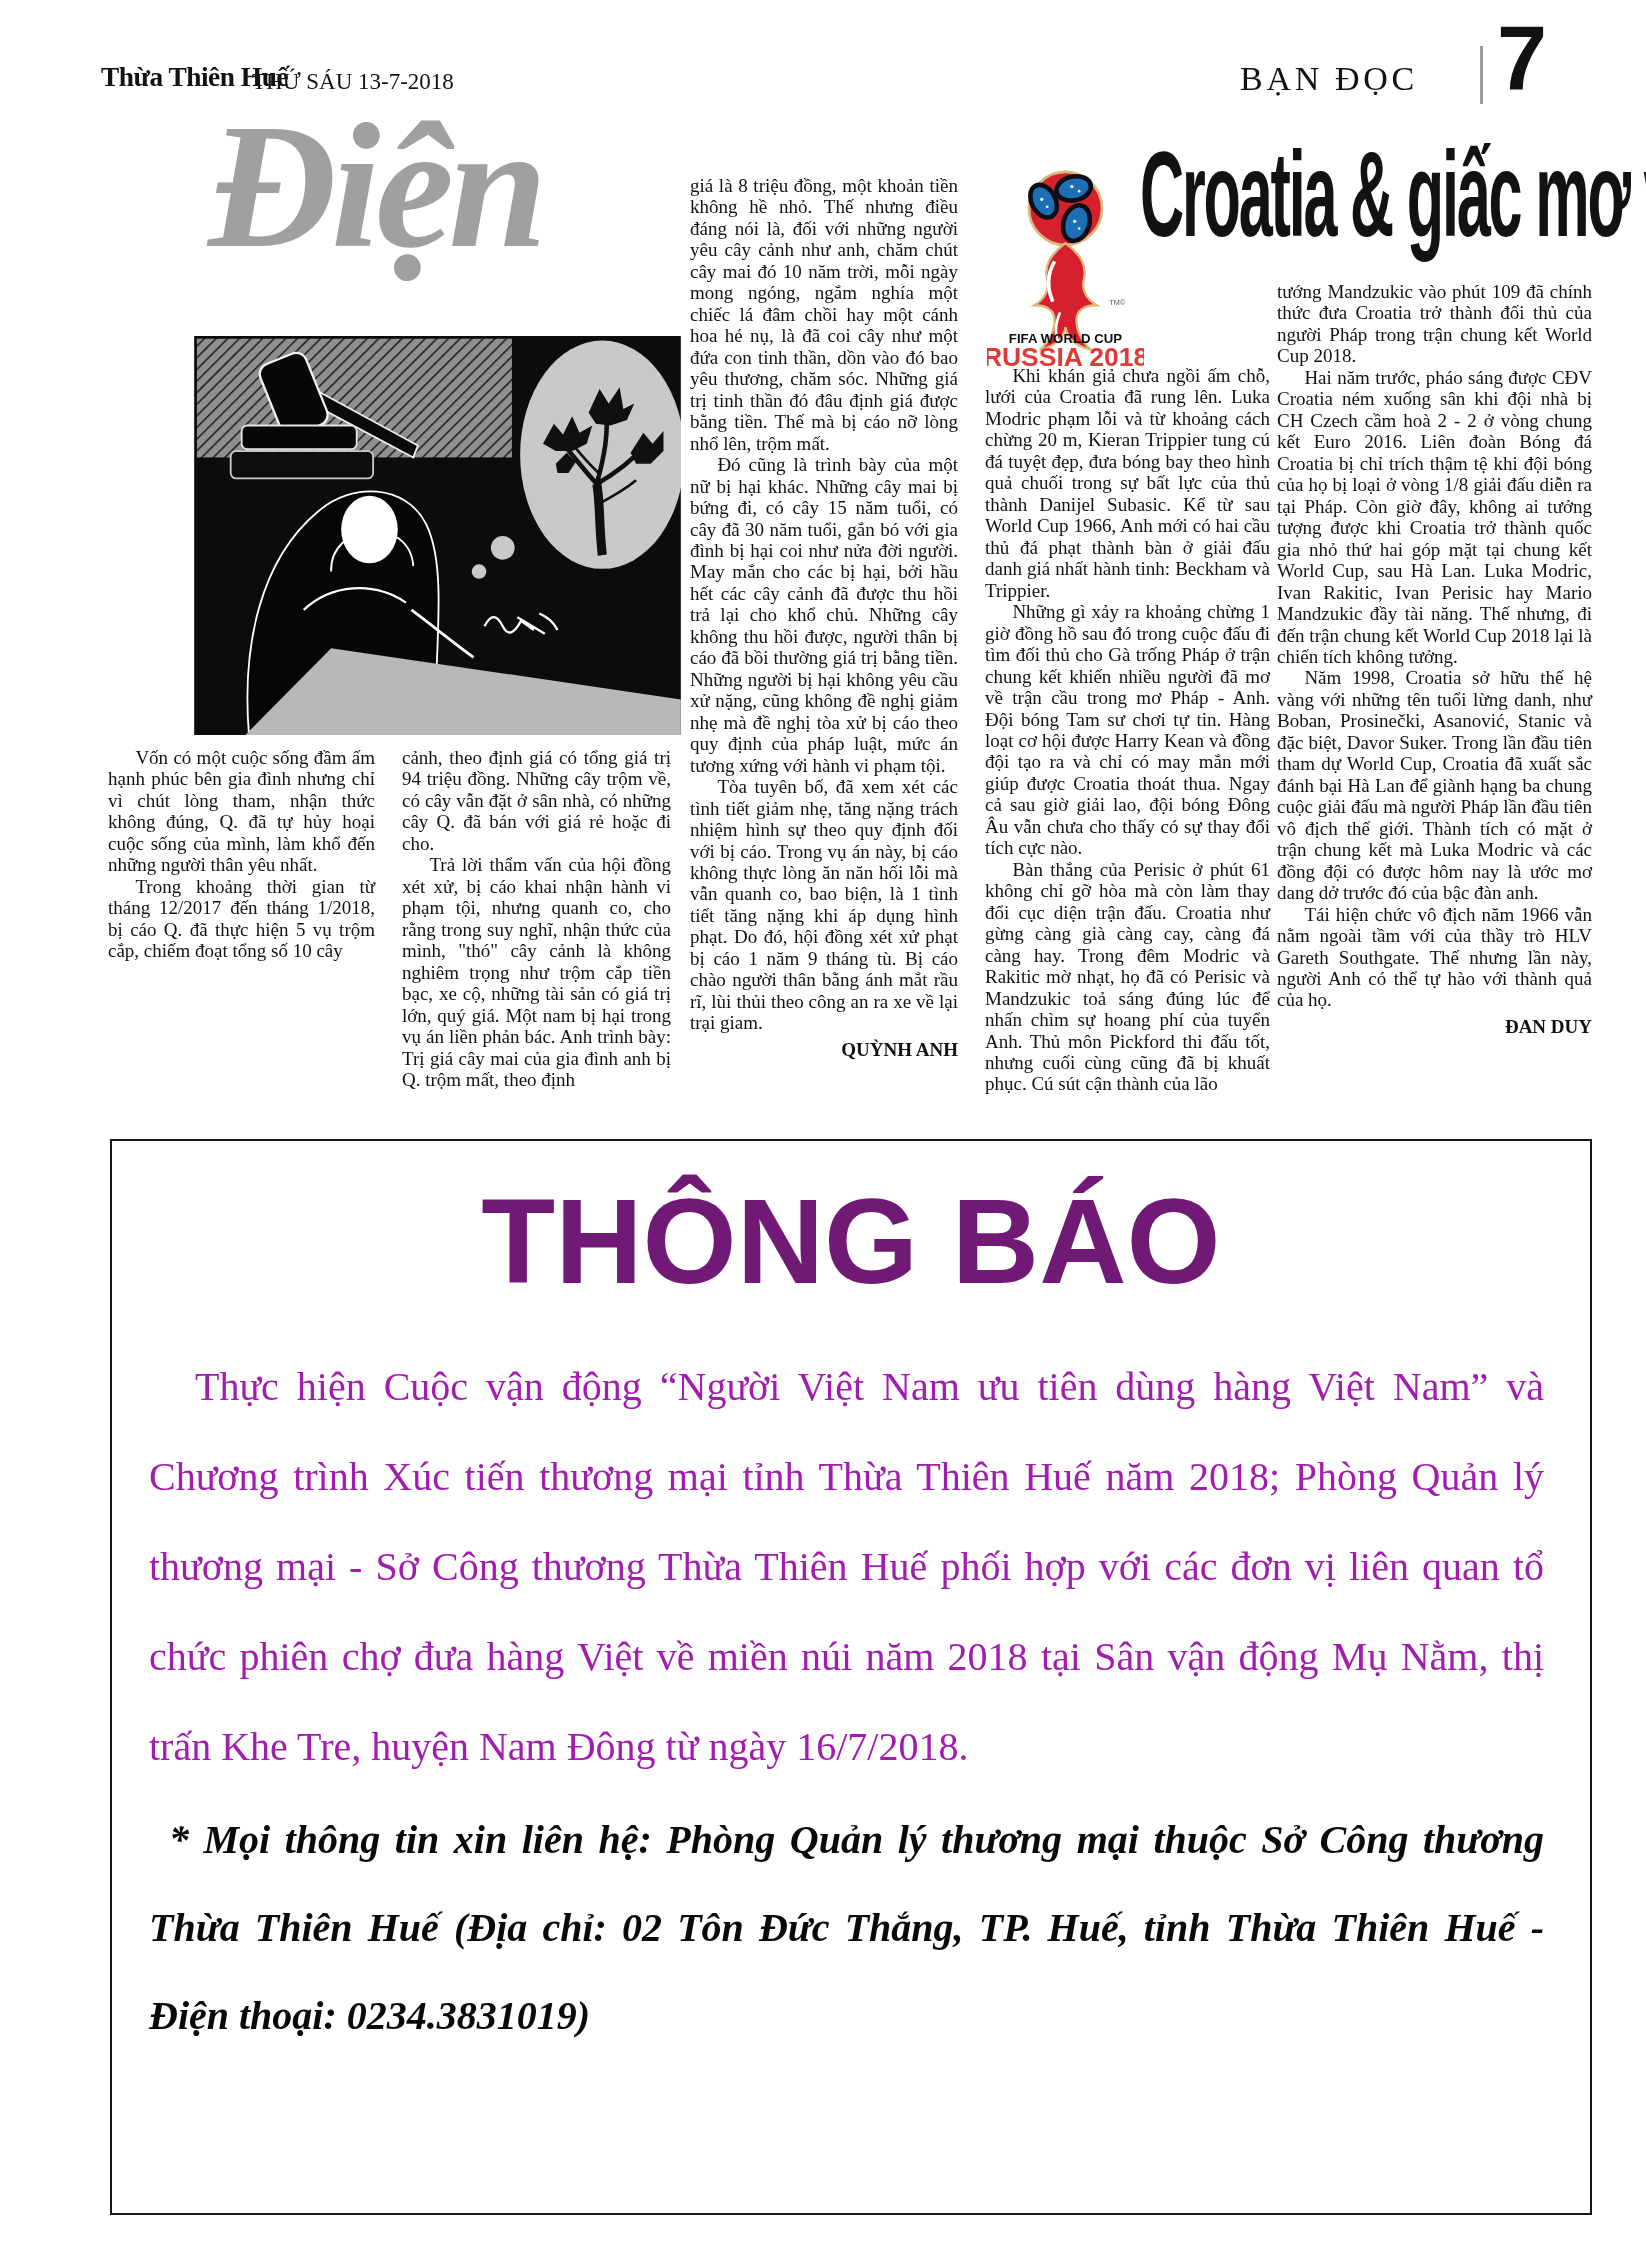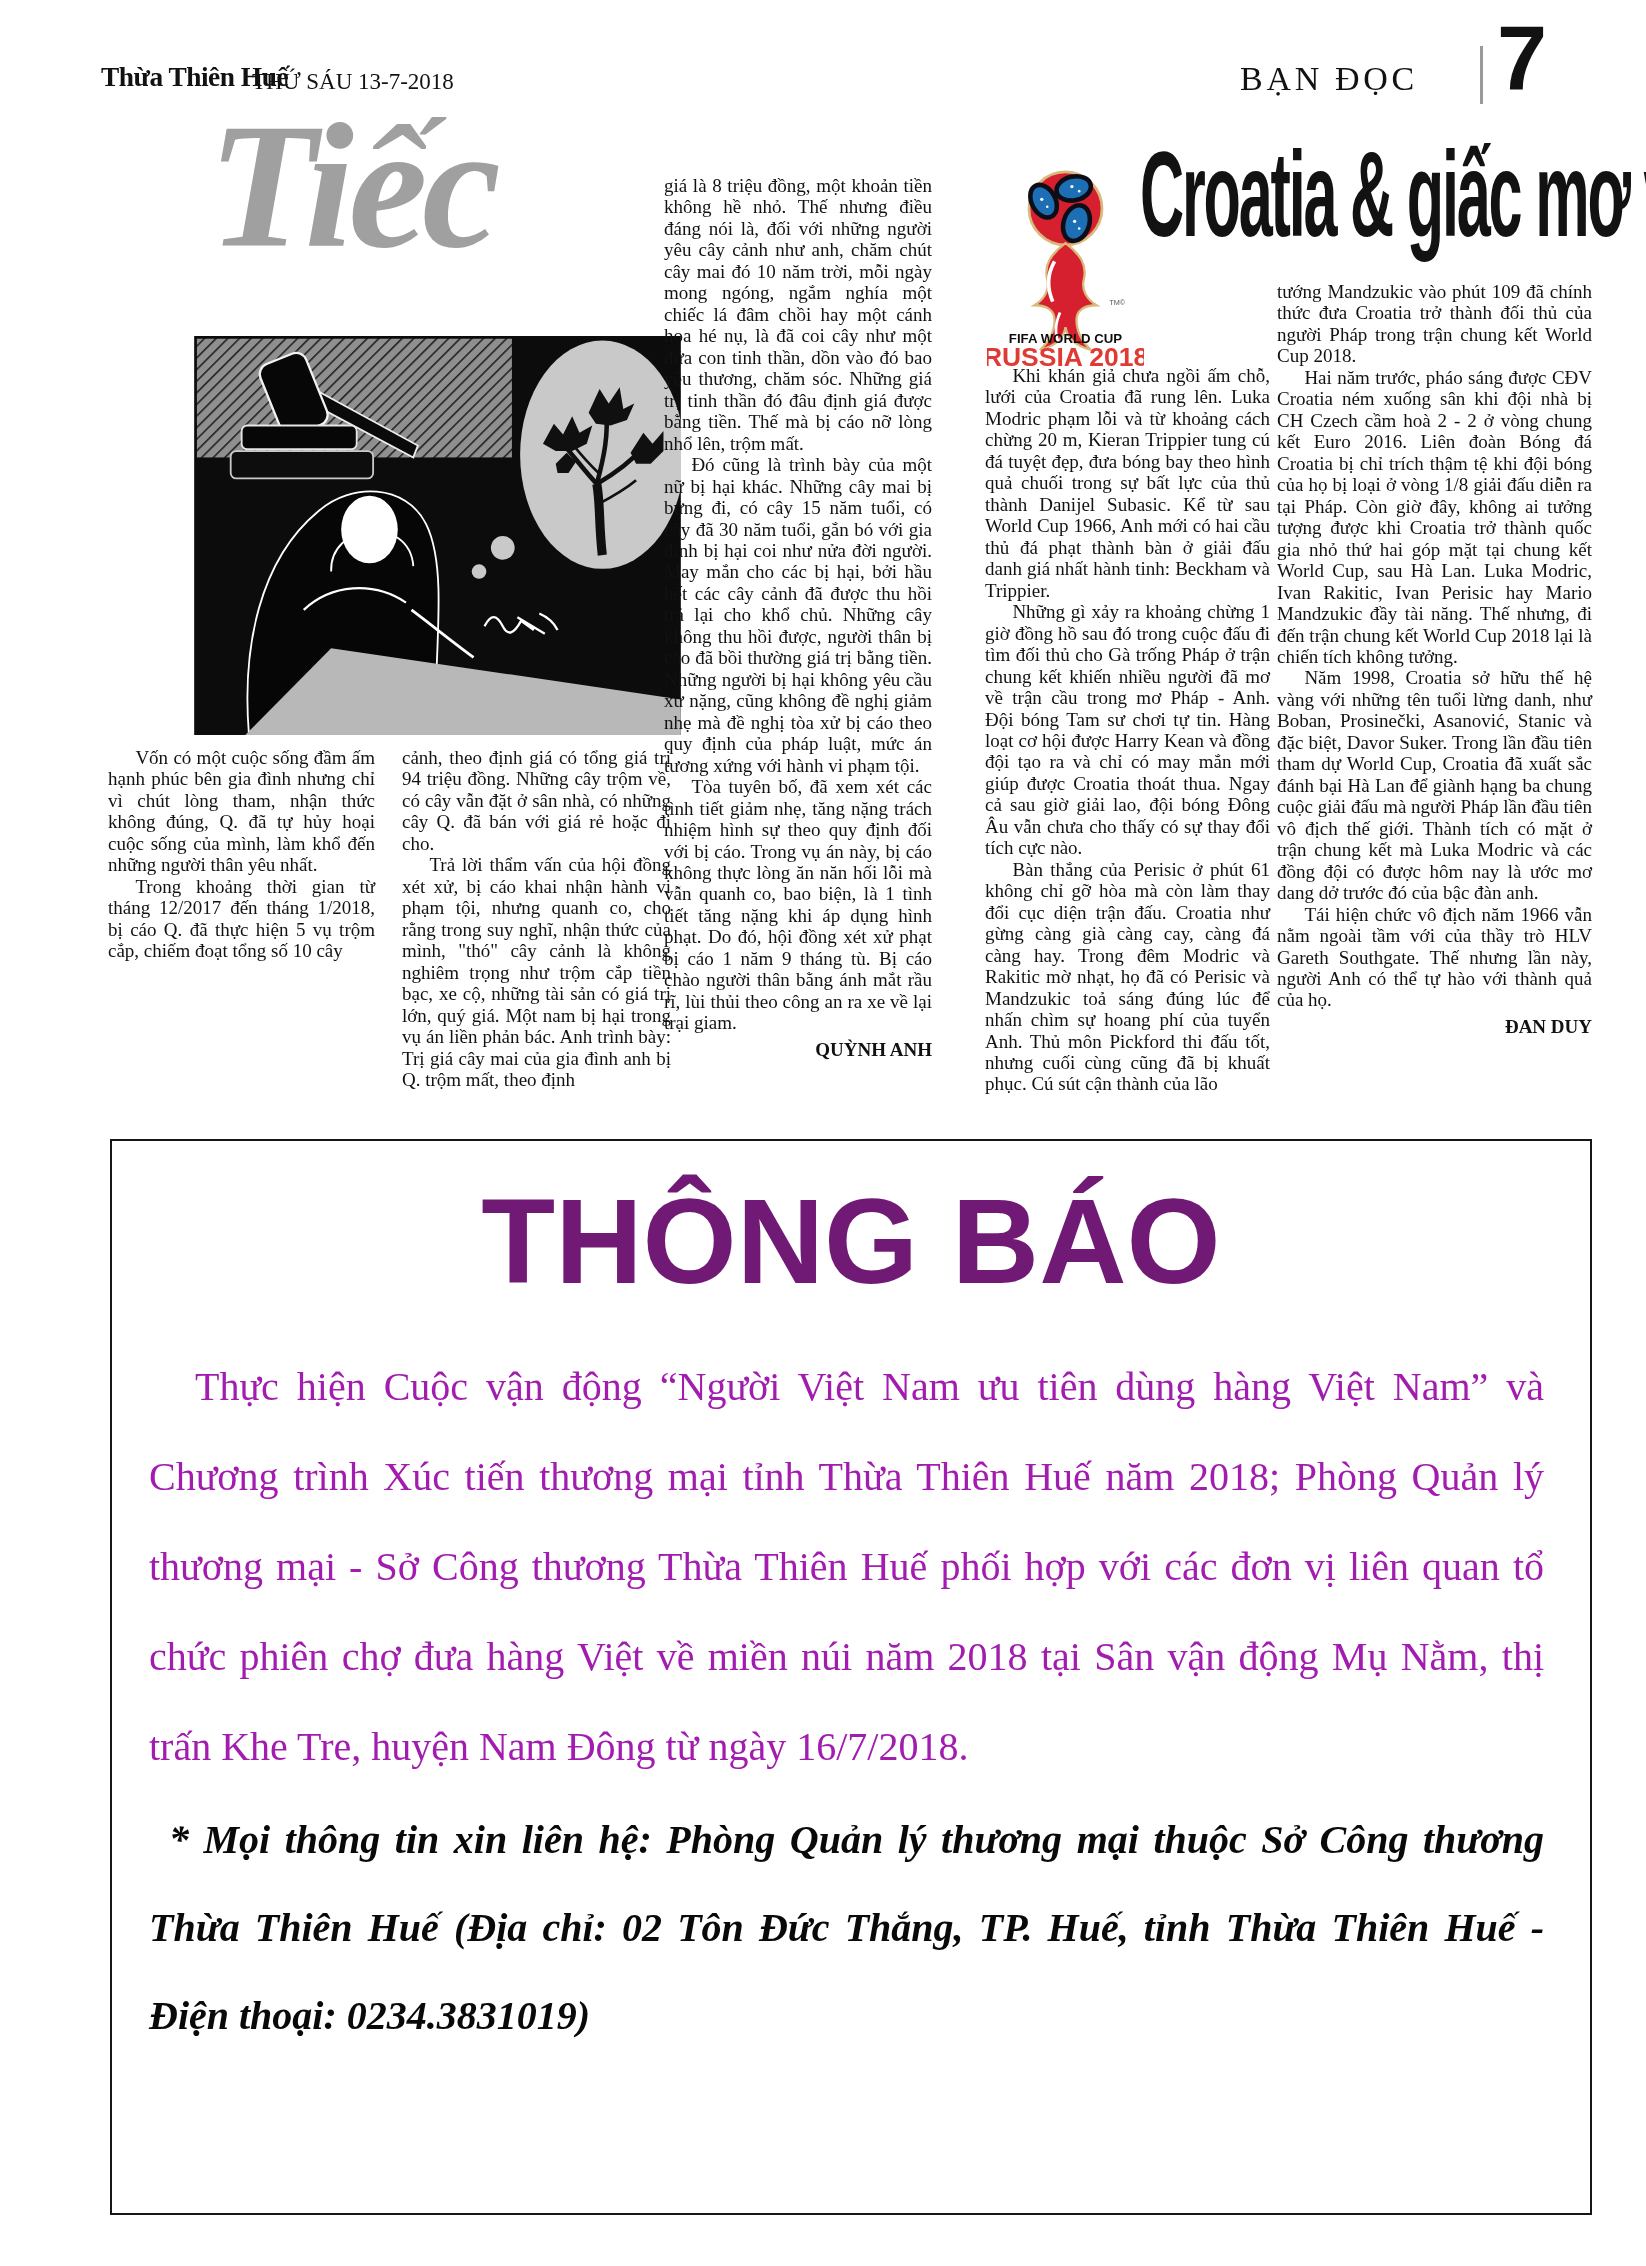--- a/index.html
+++ b/index.html
@@ -19,21 +19,21 @@
     position:absolute;left:208px;top:97px;font-size:178px;line-height:1;
     font-style:italic;font-weight:bold;color:#a0a0a0;letter-spacing:-5.5px;
   }
   .illustration{position:absolute;left:194px;top:336px;width:487px;height:399px;}
   .col{position:absolute;}
   .col p{margin:0;font-size:19px;line-height:1.13;text-align:justify;text-indent:27.4px;}
   .col p.cont{text-indent:0;}
   .byline{margin-top:5.5px;font-weight:bold;text-align:right;font-size:19px;font-family:"Liberation Serif","DejaVu Serif",serif;}
   .tiec-col1{left:108px;top:747px;width:267px;}
   .tiec-col2{left:402px;top:747px;width:269px;}
-  .tiec-col3{left:664px;top:175px;width:268px;}
+  .tiec-col3{left:690px;top:175px;width:268px;}
   
   .croatia-title{position:absolute;left:1140px;top:135px;white-space:nowrap;}
   .croatia-title span{
     display:inline-block;font-family:"Liberation Sans","DejaVu Sans",sans-serif;
     font-weight:bold;font-size:102px;letter-spacing:-3.7px;line-height:1;
     transform:scale(0.60,1.18);transform-origin:left top;
   }
   .wc-logo{position:absolute;left:987px;top:161px;width:157px;height:210px;}
   .croatia-col1{left:985px;top:365px;width:285px;}
   .croatia-col2{left:1277px;top:281px;width:315px;}
@@ -66,21 +66,21 @@
 
   <div>
     <div class="masthead">Thừa Thiên Huế</div>
     <div class="issue-date">THỨ SÁU 13-7-2018</div>
     <div class="section-name">BẠN ĐỌC</div>
     <div class="page-divider"></div>
     <div class="page-number">7</div>
   </div>
 
   <div>
-    <div class="tiec-title">Tiếc</div>
+    <div class="tiec-title">Điện</div>
 
     <svg class="illustration" viewBox="0 0 533 437" aria-hidden="true">
       <defs>
         <pattern id="hatch" width="9" height="9" patternUnits="userSpaceOnUse" patternTransform="rotate(45)">
           <rect width="9" height="9" fill="#8f8f8f"></rect>
           <line x1="0" y1="0" x2="0" y2="9" stroke="#222222" stroke-width="3.5"></line>
         </pattern>
       </defs>
       <rect width="533" height="437" fill="#0c0c0c"></rect>
 

